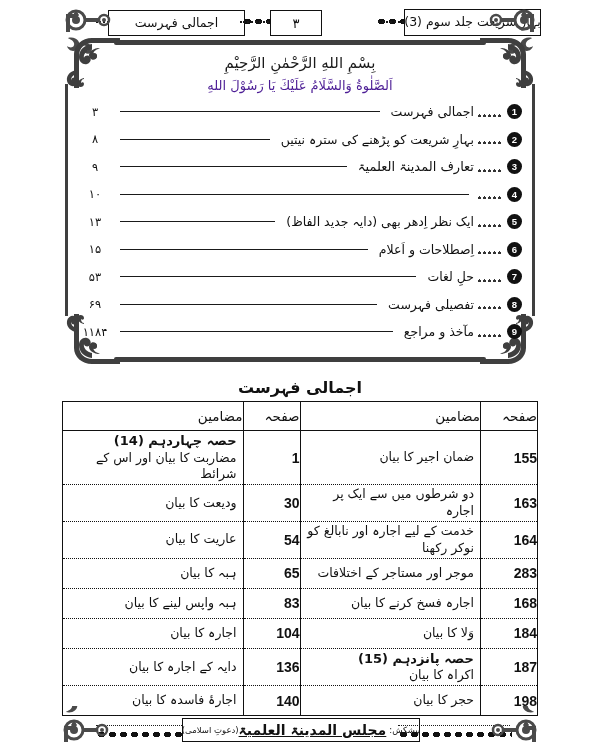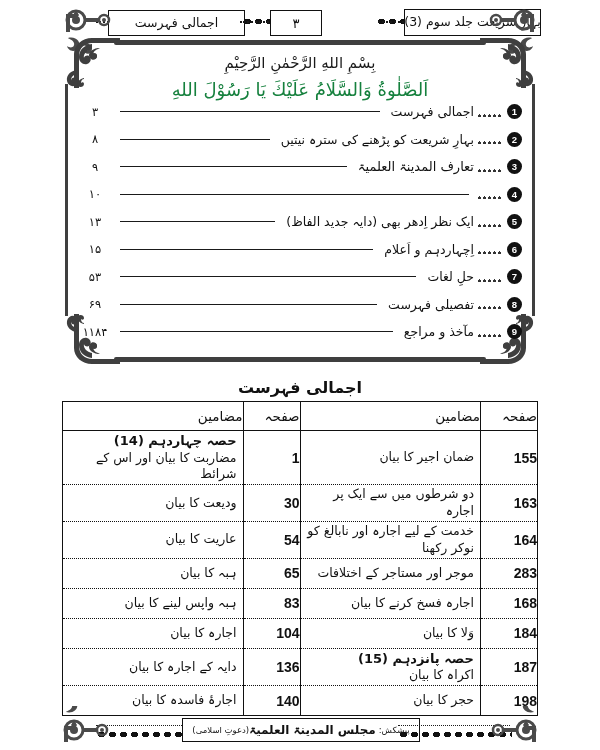--- a/index.html
+++ b/index.html
@@ -130,23 +130,23 @@
     top: 16px;
     text-align: center;
   }
   .bismillah {
     font-size: 15px;
     letter-spacing: 0.5px;
     line-height: 1.5;
     color: #1a1a1a;
   }
   .salat {
-    font-size: 18px;
+    font-size: 13px;
     line-height: 1.6;
-    color: #15803d;
+    color: #4c1d95;
     margin-top: 1px;
   }
 
   
   .toc-list {
     position: absolute;
     left: 78px;
     top: 98px;
     width: 444px;
   }
@@ -299,21 +299,21 @@
     height: 22px;
     border: 1.3px solid #111;
     background: #fff;
     display: flex;
     align-items: center;
     justify-content: center;
     white-space: nowrap;
     font-size: 11px;
   }
   .ftr-box .lbl { font-size: 8.5px; margin-left: 3px; }
-  .ftr-box .org { font-weight: bold; font-size: 12px; }
+  .ftr-box .org { font-weight: bold; font-size: 14px; text-decoration: underline; }
   .ftr-box .paren { font-size: 8.5px; }
   .ftr-corner {
     position: absolute;
     width: 52px;
     height: 40px;
     color: #4a4a4a;
   }
   .ftr-corner svg { width: 100%; height: 100%; display: block; }
   .fc-l { left: 60px;  bottom: 0; }
   .fc-r { right: 60px; bottom: 0; transform: scaleX(-1); }
@@ -467,21 +467,21 @@
       <div class="toc-row">
         <span class="toc-bullet">5</span>
         <span class="toc-dots"></span>
         <span class="toc-title">ایک نظر اِدھر بھی (دایہ جدید الفاظ)</span>
         <span class="toc-leader"></span>
         <span class="toc-page">۱۳</span>
       </div>
       <div class="toc-row">
         <span class="toc-bullet">6</span>
         <span class="toc-dots"></span>
-        <span class="toc-title">اِچہاردہم و اَعلام</span>
+        <span class="toc-title">اِصطلاحات و اَعلام</span>
         <span class="toc-leader"></span>
         <span class="toc-page">۱۵</span>
       </div>
       <div class="toc-row">
         <span class="toc-bullet">7</span>
         <span class="toc-dots"></span>
         <span class="toc-title">حلِ لغات</span>
         <span class="toc-leader"></span>
         <span class="toc-page">۵۳</span>
       </div>

